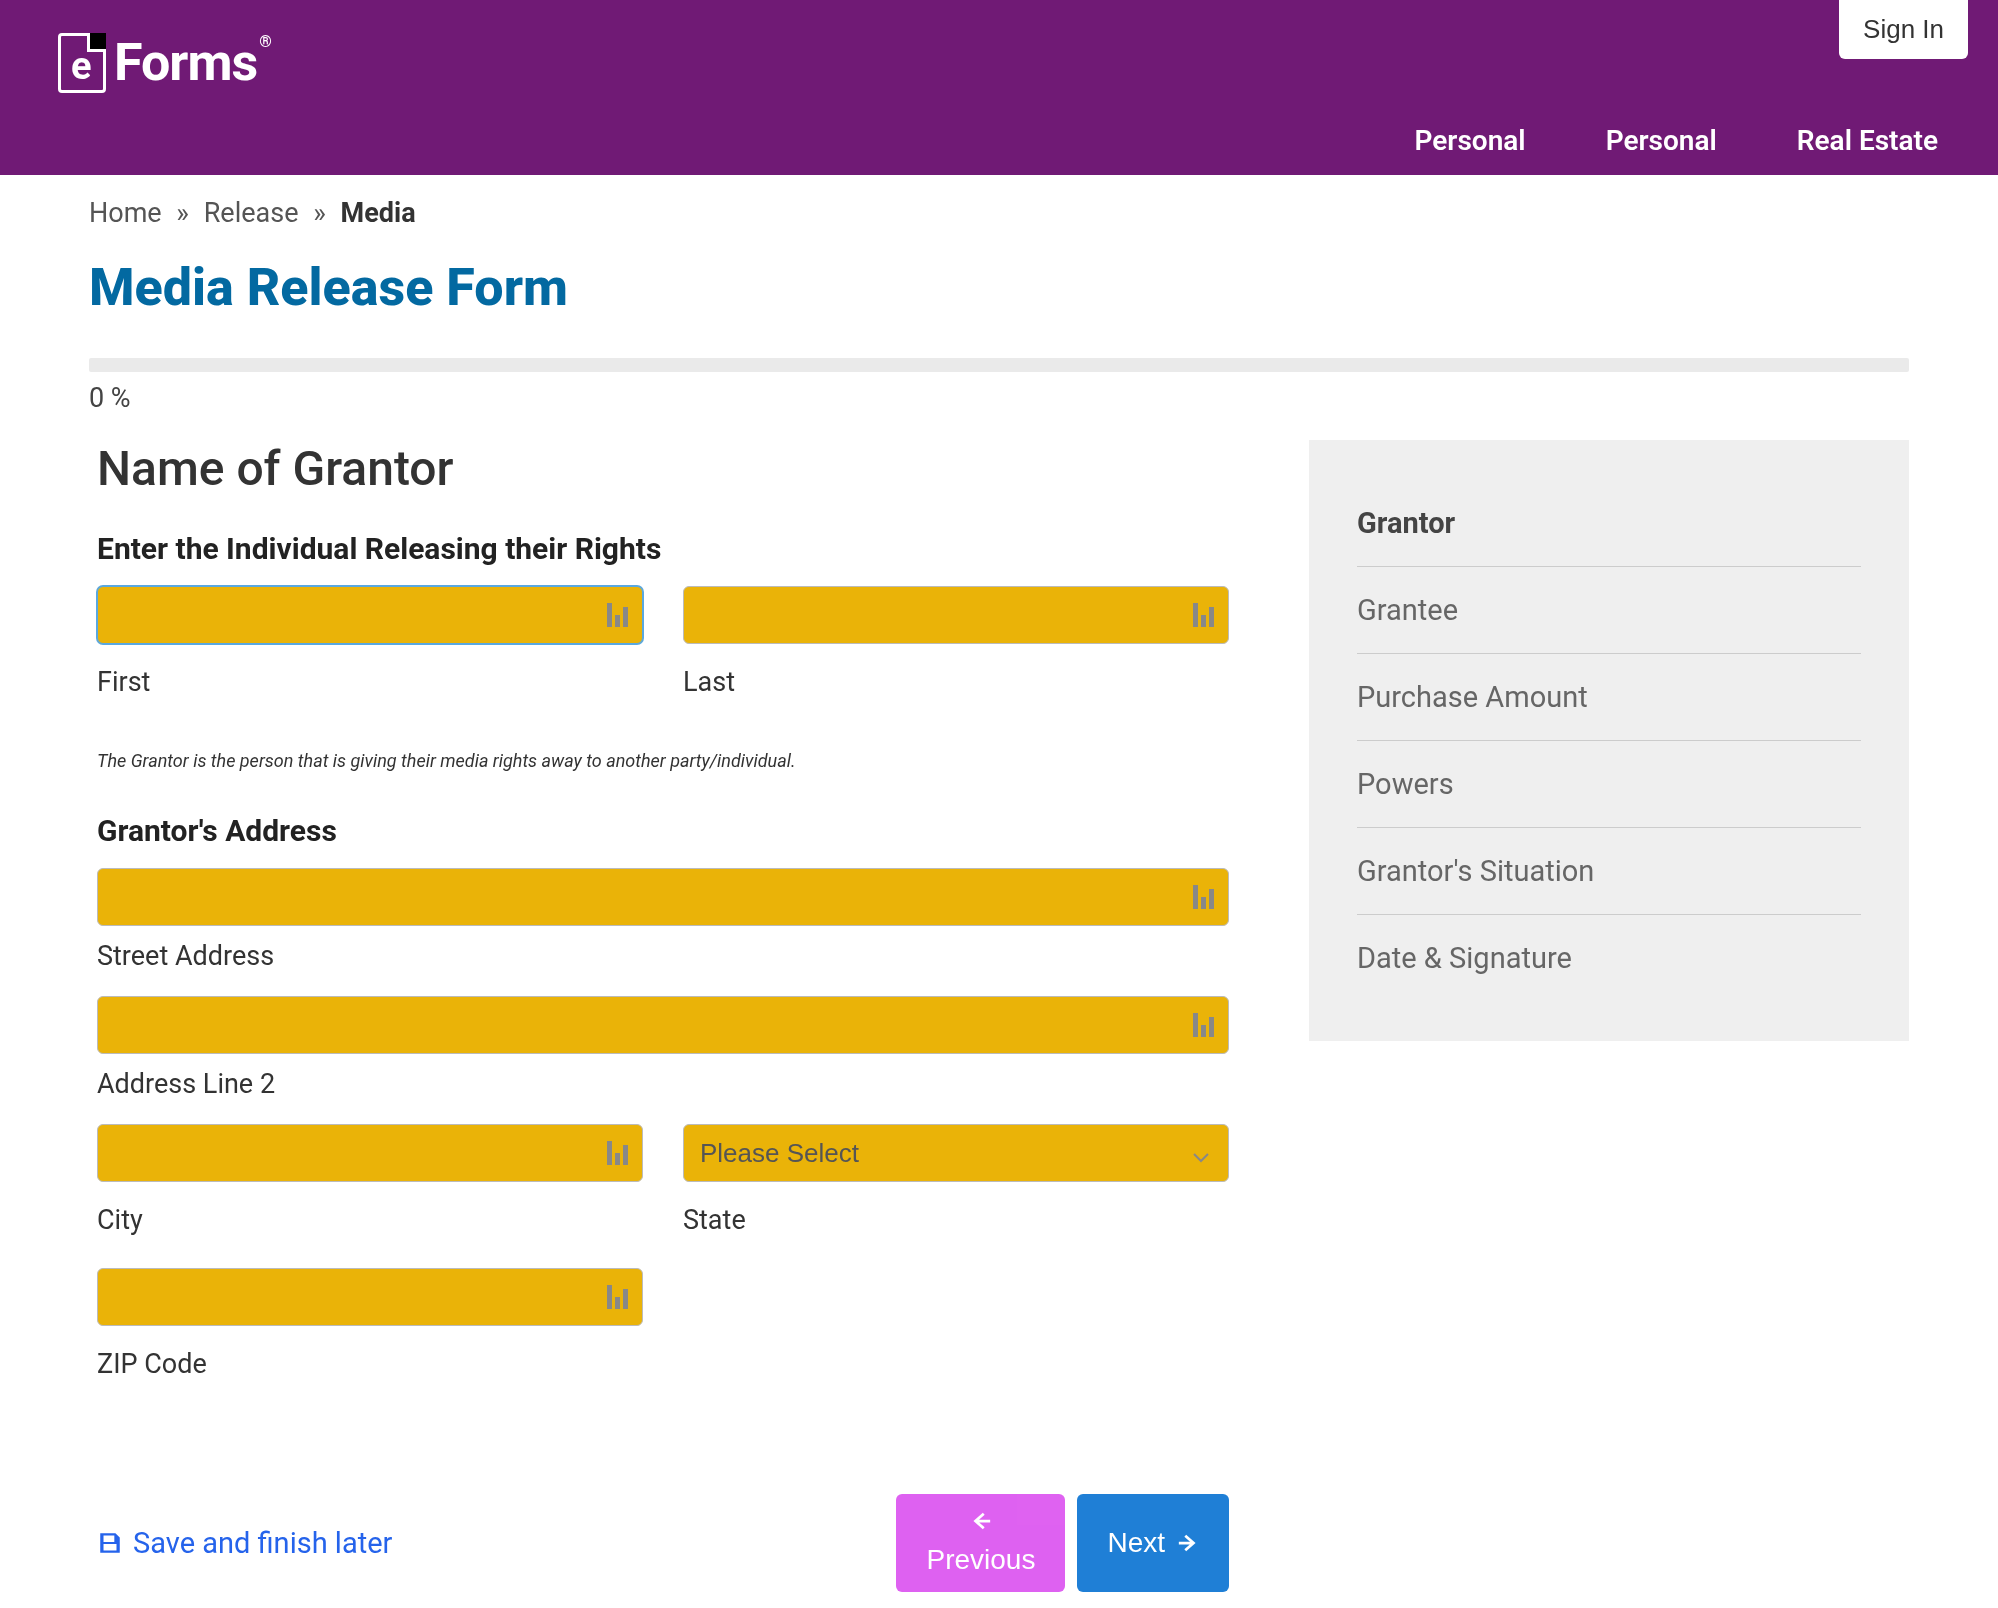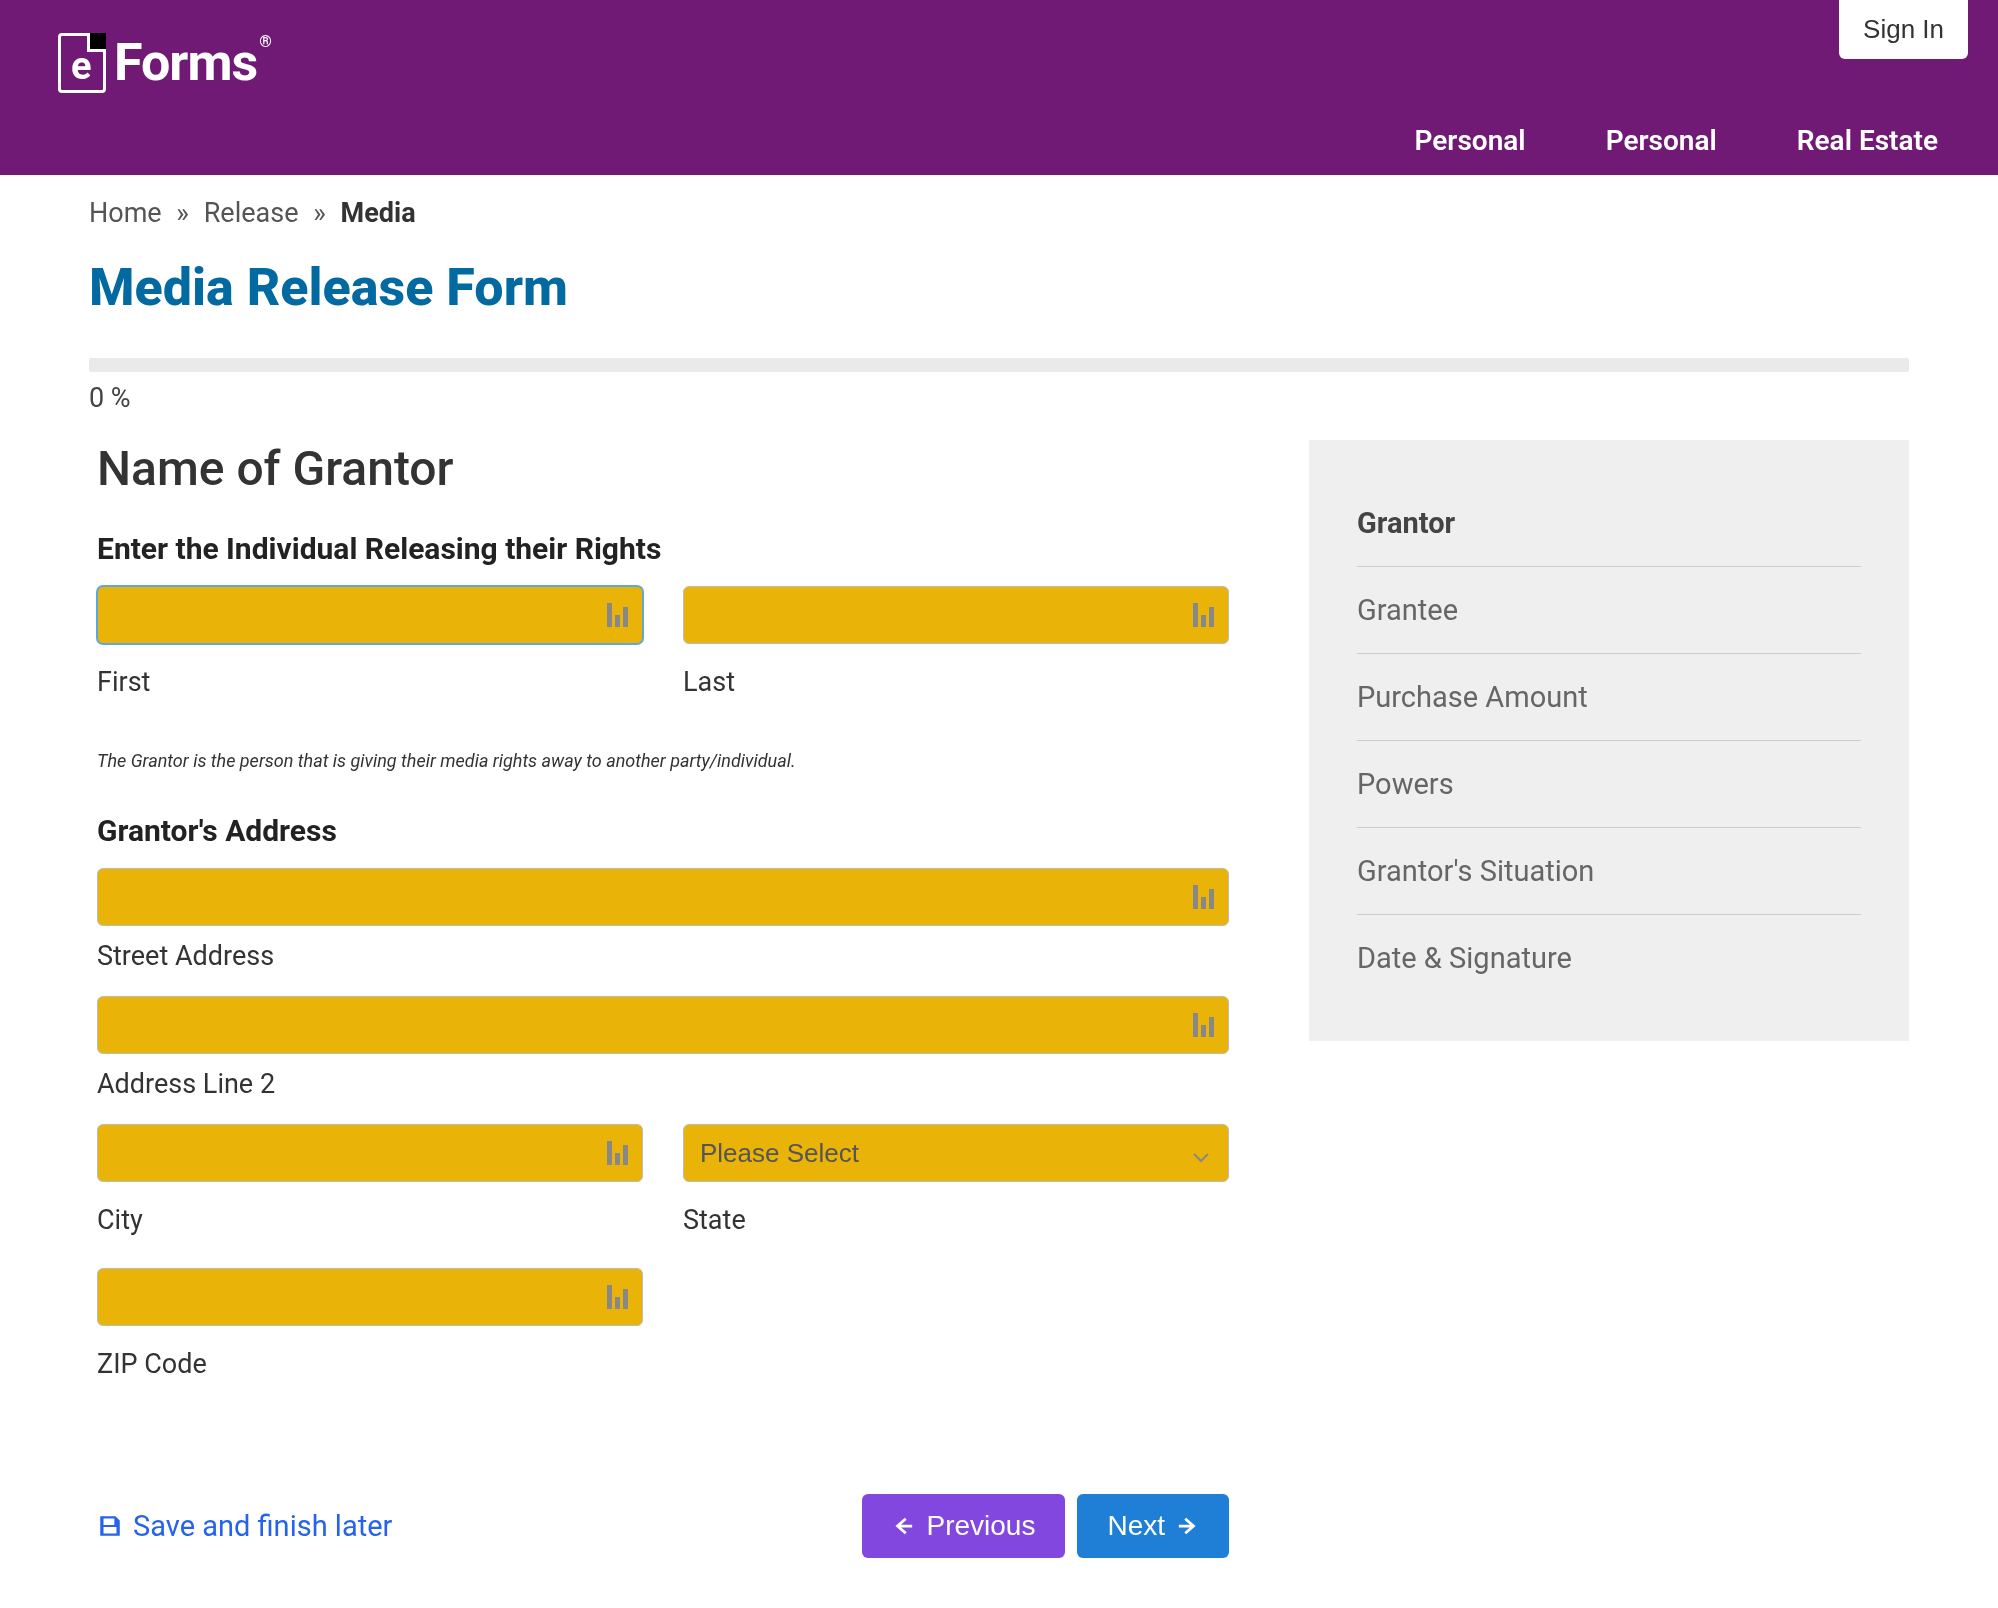--- a/index.html
+++ b/index.html
@@ -43,21 +43,21 @@
 .chevron svg { width: 16px; height: 10px; }
 .note { font-style: italic; font-size: 18px; color: #333; margin: 28px 0 42px; }
 .sidebar-item { font-size: 29px; color: #666; padding: 26px 0; border-bottom: 1px solid #ccc; cursor: pointer; }
 .sidebar-item.active { font-weight: 700; color: #444; }
 .sidebar-item:last-child { border-bottom: none; }
 .footer-actions { display: flex; justify-content: space-between; align-items: center; margin-top: 90px; padding-bottom: 60px; max-width: 1240px; }
 .save-link { color: #2563eb; font-size: 29px; text-decoration: none; display: flex; align-items: center; gap: 10px; }
 .save-icon { width: 26px; height: 26px; }
 .btn-group { display: flex; gap: 12px; }
 .btn { display: flex; align-items: center; gap: 12px; padding: 16px 30px; border-radius: 6px; font-size: 28px; border: none; cursor: pointer; }
-.btn-prev { background: #6d28d9; color: #fff; opacity: 0.85; }
+.btn-prev { background: #d946ef; color: #fff; opacity: 0.85; flex-direction: column; }
 .btn-next { background: #1f7fd6; color: #fff; }
 .arrow { width: 22px; height: 22px; }
 </style>
 </head>
 <body>
 
 <div class="header">
   <button class="signin-btn">Sign In</button>
   <div class="logo">
     <div class="logo-icon">

